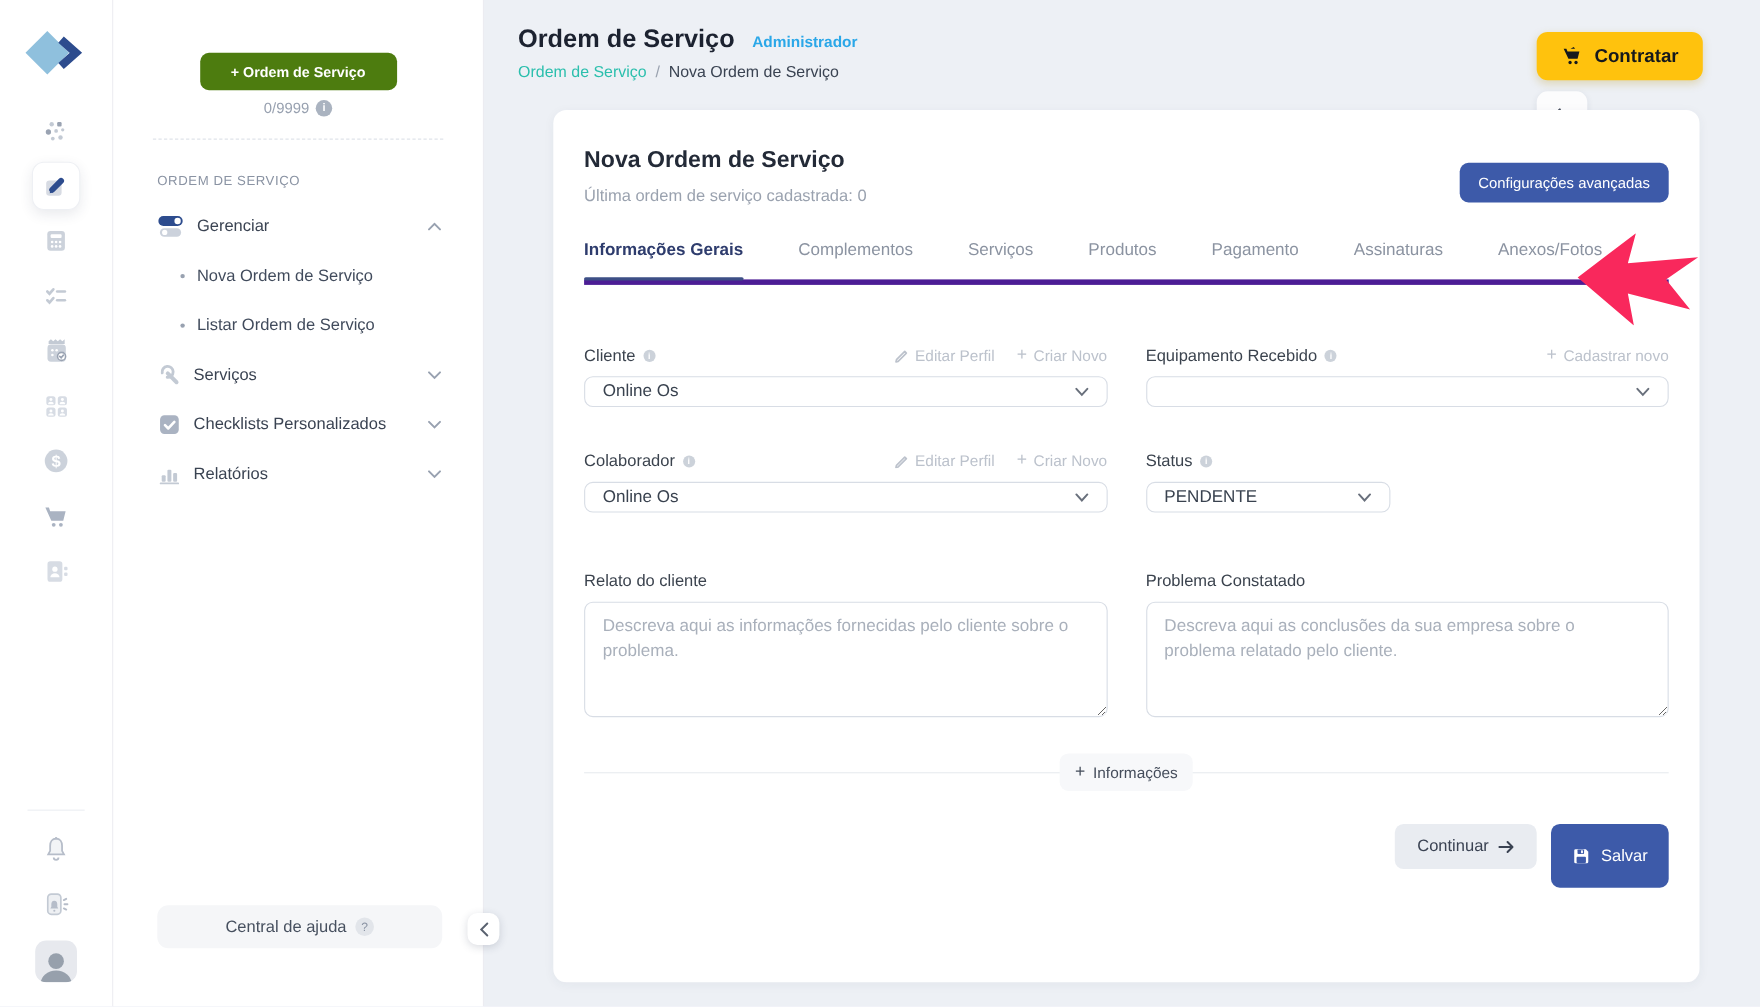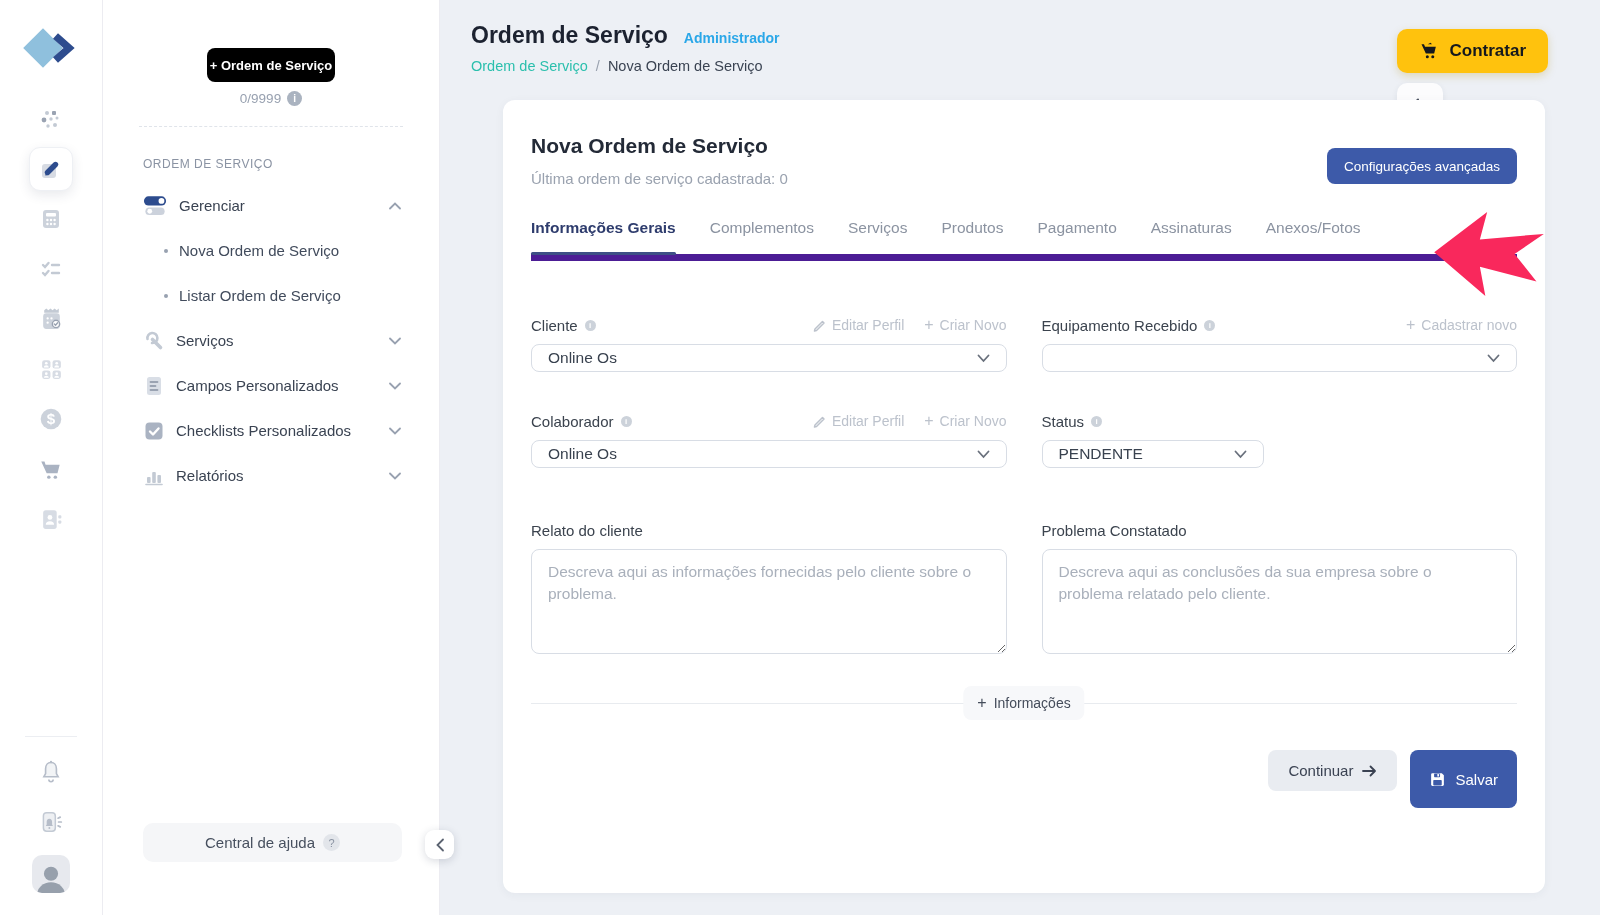--- a/index.html
+++ b/index.html
@@ -19,21 +19,21 @@
     background:transparent; border:none; cursor:pointer; color:#b6bdc9; }
   .rail-btn.active { height:44px; width:44px; margin:3px 0; background:#fff; border:1px solid #eef0f4;
     border-radius:11px; box-shadow:0 4px 12px rgba(40,50,80,.10); }
   .rail-bottom { margin-top:auto; display:flex; flex-direction:column; align-items:center; padding-bottom:22px; }
   .rail-divider { width:52px; border-top:1px solid #eceef2; margin-bottom:10px; }
   .avatar { width:38px; height:38px; border-radius:10px; background:#e7e9ee; overflow:hidden;
     border:none; cursor:pointer; display:flex; align-items:flex-end; justify-content:center; margin-top:8px; }
 
   
   .side { width:337px; background:#fff; border-right:1px solid #ececf1; position:relative; flex-shrink:0; }
-  .new-order-btn { display:block; margin:48px auto 0; width:128px; height:34px; background:#000000;
+  .new-order-btn { display:block; margin:48px auto 0; width:179px; height:34px; background:#4d7c0f;
     color:#fff; font-size:13px; font-weight:bold; border:none; border-radius:8px; cursor:pointer;
     font-family:inherit; }
   .quota { margin-top:9px; text-align:center; color:#98a1b0; font-size:13.5px;
     display:flex; align-items:flex-start; justify-content:center; gap:6px; }
   .badge-i { display:inline-flex; width:15px; height:15px; border-radius:50%; background:#aab3c0;
     color:#fff; font-size:10px; font-weight:bold; align-items:center; justify-content:center;
     font-style:normal; }
   .dash-divider { margin:20px 36px 0; border-top:1px dashed #e0e4ea; }
   .section-label { margin:30px 0 0 40px; font-size:12px; color:#8a93a3; letter-spacing:.5px; }
   .menu { margin-top:12px; }
@@ -71,21 +71,21 @@
     box-shadow:0 2px 6px rgba(40,50,80,.08); cursor:pointer; display:flex; align-items:center;
     justify-content:center; color:#4a5260; }
 
   
   .card { margin:26px 55px 0 32px; height:793px; background:#fff; border-radius:12px;
     box-shadow:0 2px 10px rgba(40,50,80,.05); padding:0 28px; position:relative; }
   .card-title { padding-top:34px; font-size:21px; font-weight:bold; color:#232a37; }
   .card-subtitle { margin-top:12px; font-size:15px; color:#9aa2af; }
   .adv-btn { position:absolute; top:48px; right:28px; height:36px; padding:0 17px; background:#3d5aa9;
     color:#fff; font-size:13.5px; border:none; border-radius:8px; cursor:pointer; font-family:inherit; }
-  .tabs { margin-top:32px; display:flex; gap:34px; border-bottom:7px solid #4c1d95; }
+  .tabs { margin-top:32px; display:flex; gap:50px; border-bottom:5px solid #4c1d95; }
   .tab { padding-bottom:17px; font-size:15.5px; color:#8b93a1; cursor:pointer; position:relative; }
   .tab.active { color:#2e3c6d; font-weight:bold; }
   .tab.active::after { content:""; position:absolute; left:0; right:0; bottom:-1px; height:3px;
     background:#3d4f86; border-radius:2px; }
 
   .form { padding-top:54px; }
   .form-grid { display:grid; grid-template-columns:1fr 1fr; column-gap:35px; }
   .label-row { display:flex; align-items:center; margin-bottom:9px; height:20px; }
   .field-label { font-size:15px; color:#3b434e; display:flex; align-items:center; gap:7px; }
   .dot-i { display:inline-flex; width:11px; height:11px; border-radius:50%; background:#ccd2da;
@@ -298,34 +298,20 @@
           <path d="M4.5 9 A5 5 0 1 1 9 13" fill="none" stroke="#c3cad4" stroke-width="2.6" stroke-linecap="round"></path>
           <line x1="9.5" y1="9.5" x2="17.5" y2="17.5" stroke="#c3cad4" stroke-width="3.6" stroke-linecap="round"></line>
           </svg>
         <span class="mi-label">Serviços</span>
         <svg class="chev" width="12" height="8" viewBox="0 0 12 8">
           <path d="M1 1.5 L6 6.5 L11 1.5" fill="none" stroke="currentColor" stroke-width="1.8" stroke-linecap="round"></path>
           </svg>
       </div>
       <div class="menu-item">
         <svg width="22" height="22" viewBox="0 0 22 22">
-          <rect x="4" y="2" width="14" height="18" rx="2.5" fill="#d9dee6"></rect>
-          <g stroke="#9aa3b2" stroke-width="1.8" stroke-linecap="round">
-            <line x1="7.5" y1="7" x2="14.5" y2="7"></line>
-              <line x1="7.5" y1="11" x2="12.5" y2="11"></line>
-            <line x1="7.5" y1="15" x2="14.5" y2="15"></line>
-            </g>
-          </svg>
-        <span class="mi-label">Campos Personalizados</span>
-        <svg class="chev" width="12" height="8" viewBox="0 0 12 8">
-          <path d="M1 1.5 L6 6.5 L11 1.5" fill="none" stroke="currentColor" stroke-width="1.8" stroke-linecap="round"></path>
-          </svg>
-      </div>
-      <div class="menu-item">
-        <svg width="22" height="22" viewBox="0 0 22 22">
           <rect x="2.5" y="2.5" width="17" height="17" rx="4" fill="#aab3c2"></rect>
           <path d="M7 11.5 l3 3 5.5-6" fill="none" stroke="#fff" stroke-width="2.4" stroke-linecap="round" stroke-linejoin="round"></path>
           </svg>
         <span class="mi-label">Checklists Personalizados</span>
         <svg class="chev" width="12" height="8" viewBox="0 0 12 8">
           <path d="M1 1.5 L6 6.5 L11 1.5" fill="none" stroke="currentColor" stroke-width="1.8" stroke-linecap="round"></path>
           </svg>
       </div>
       <div class="menu-item">
         <svg width="22" height="22" viewBox="0 0 22 22">

